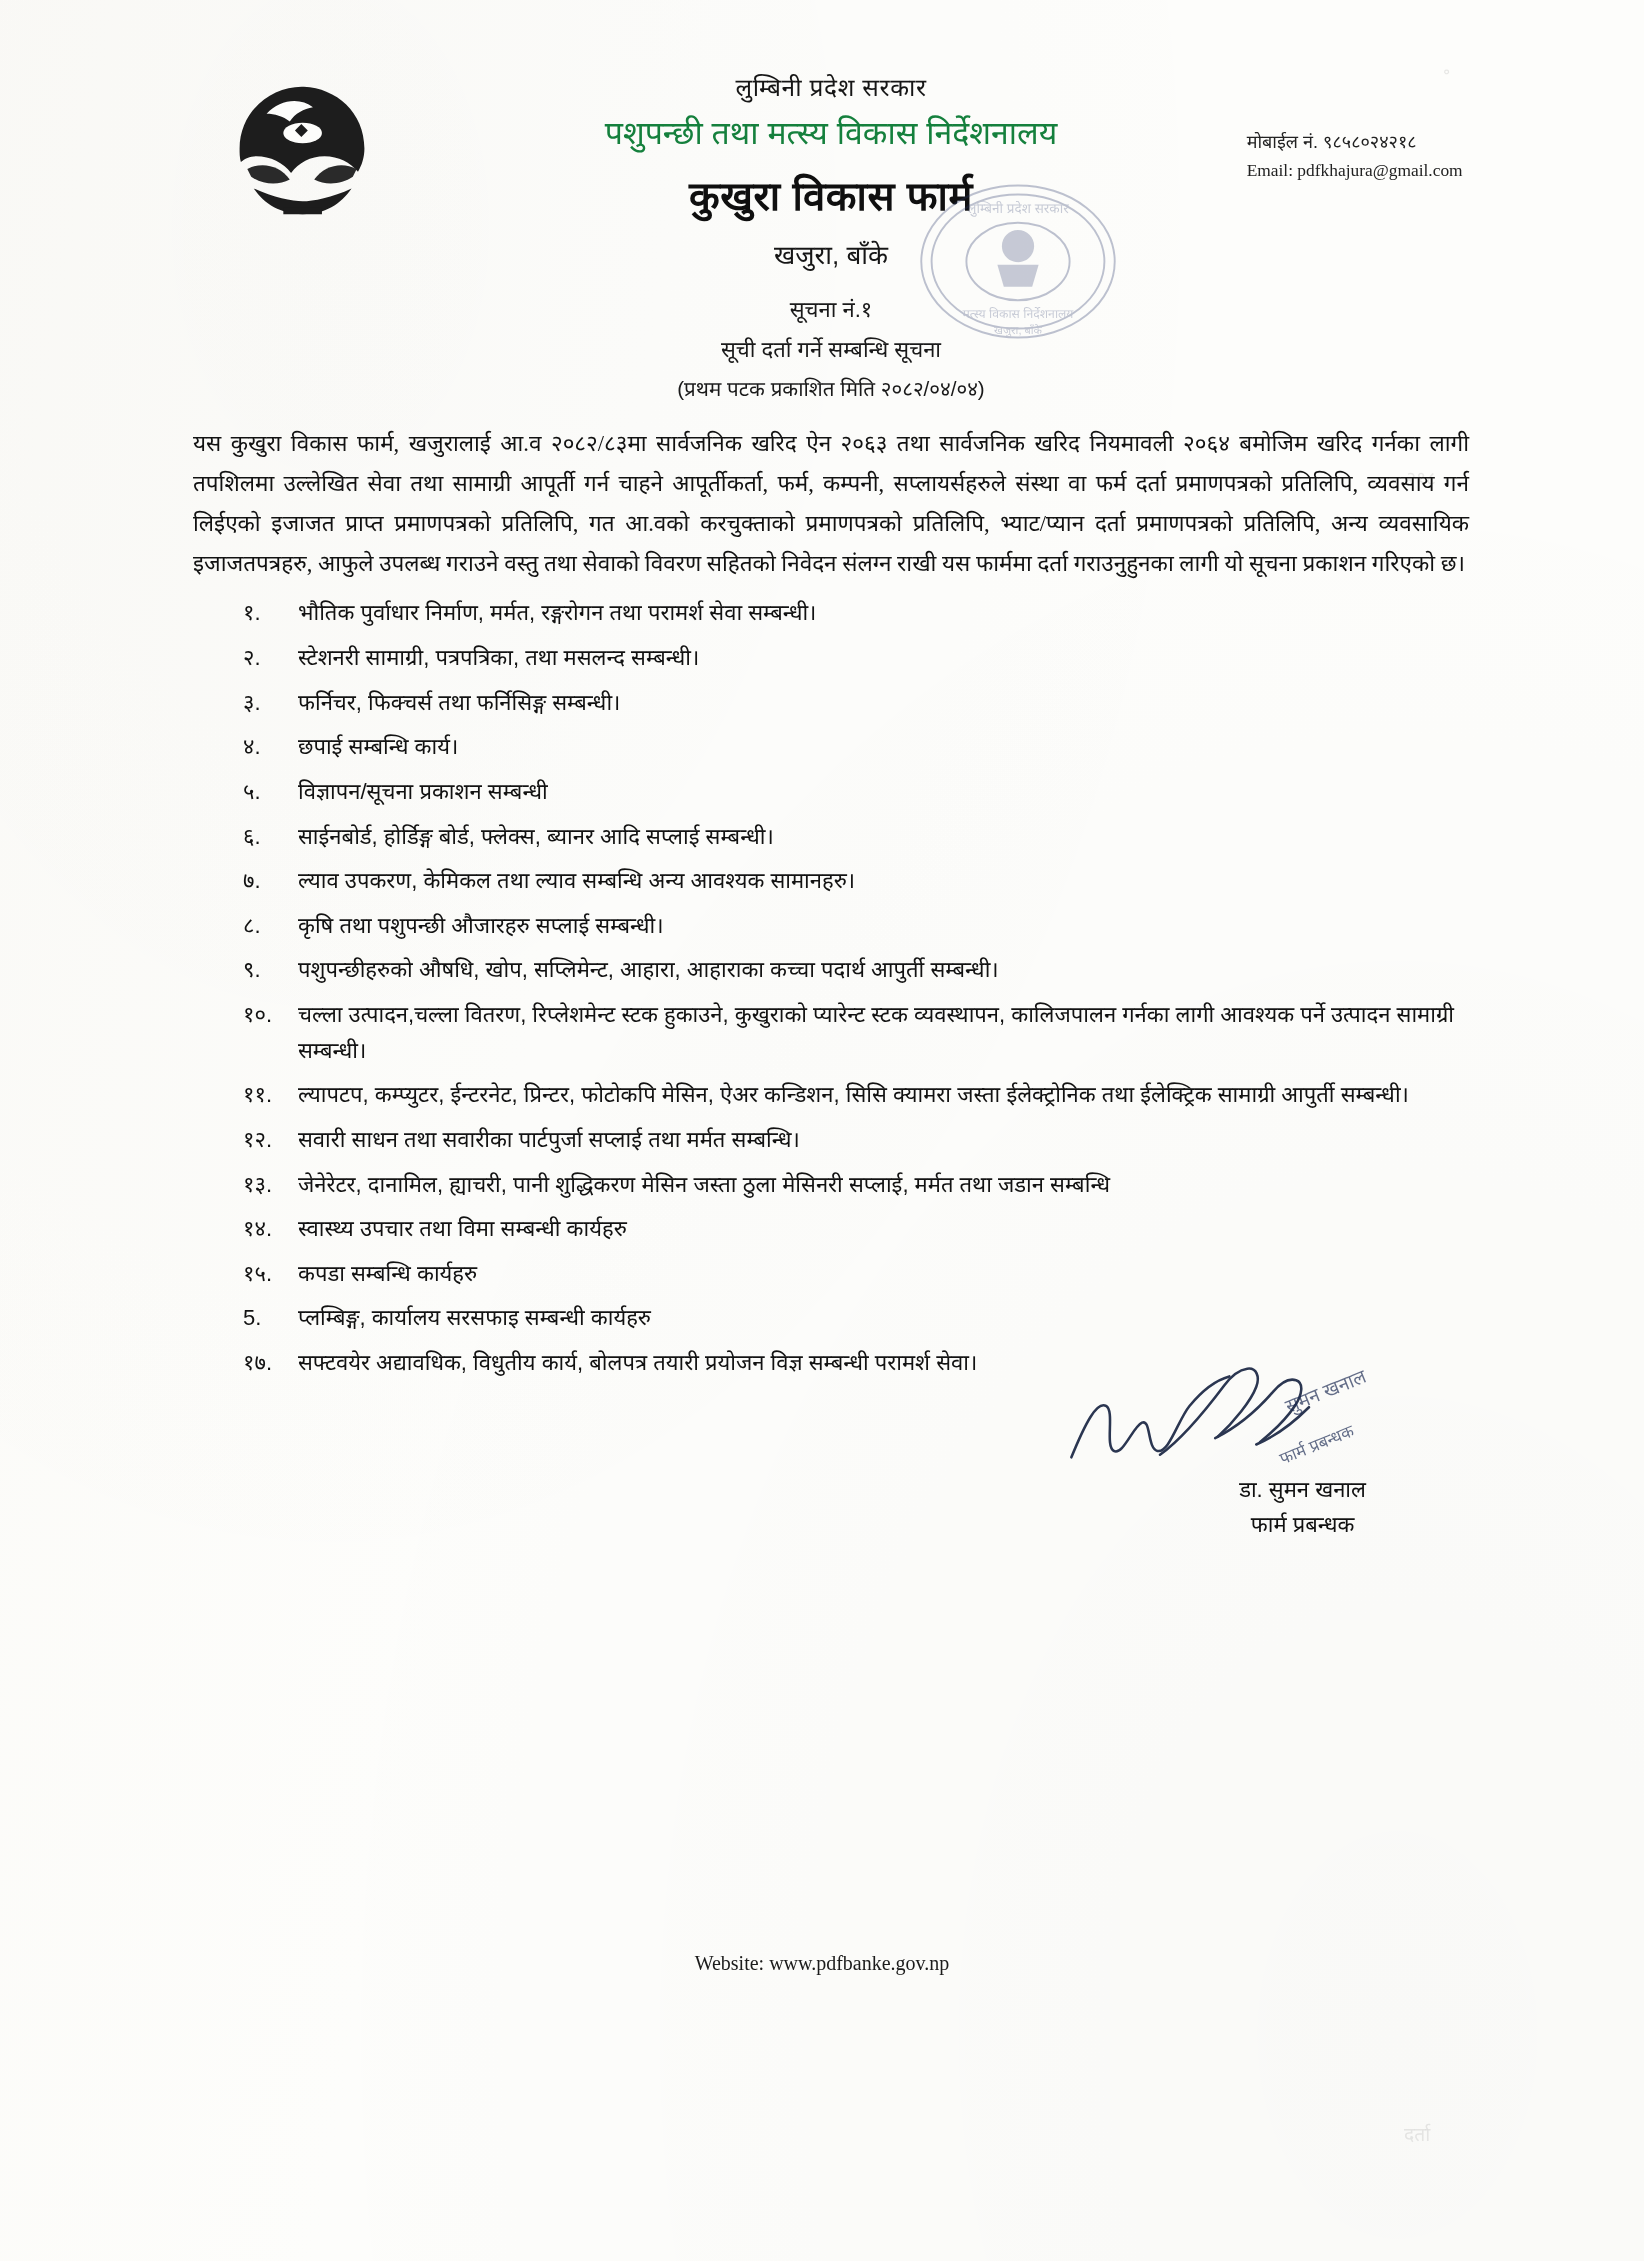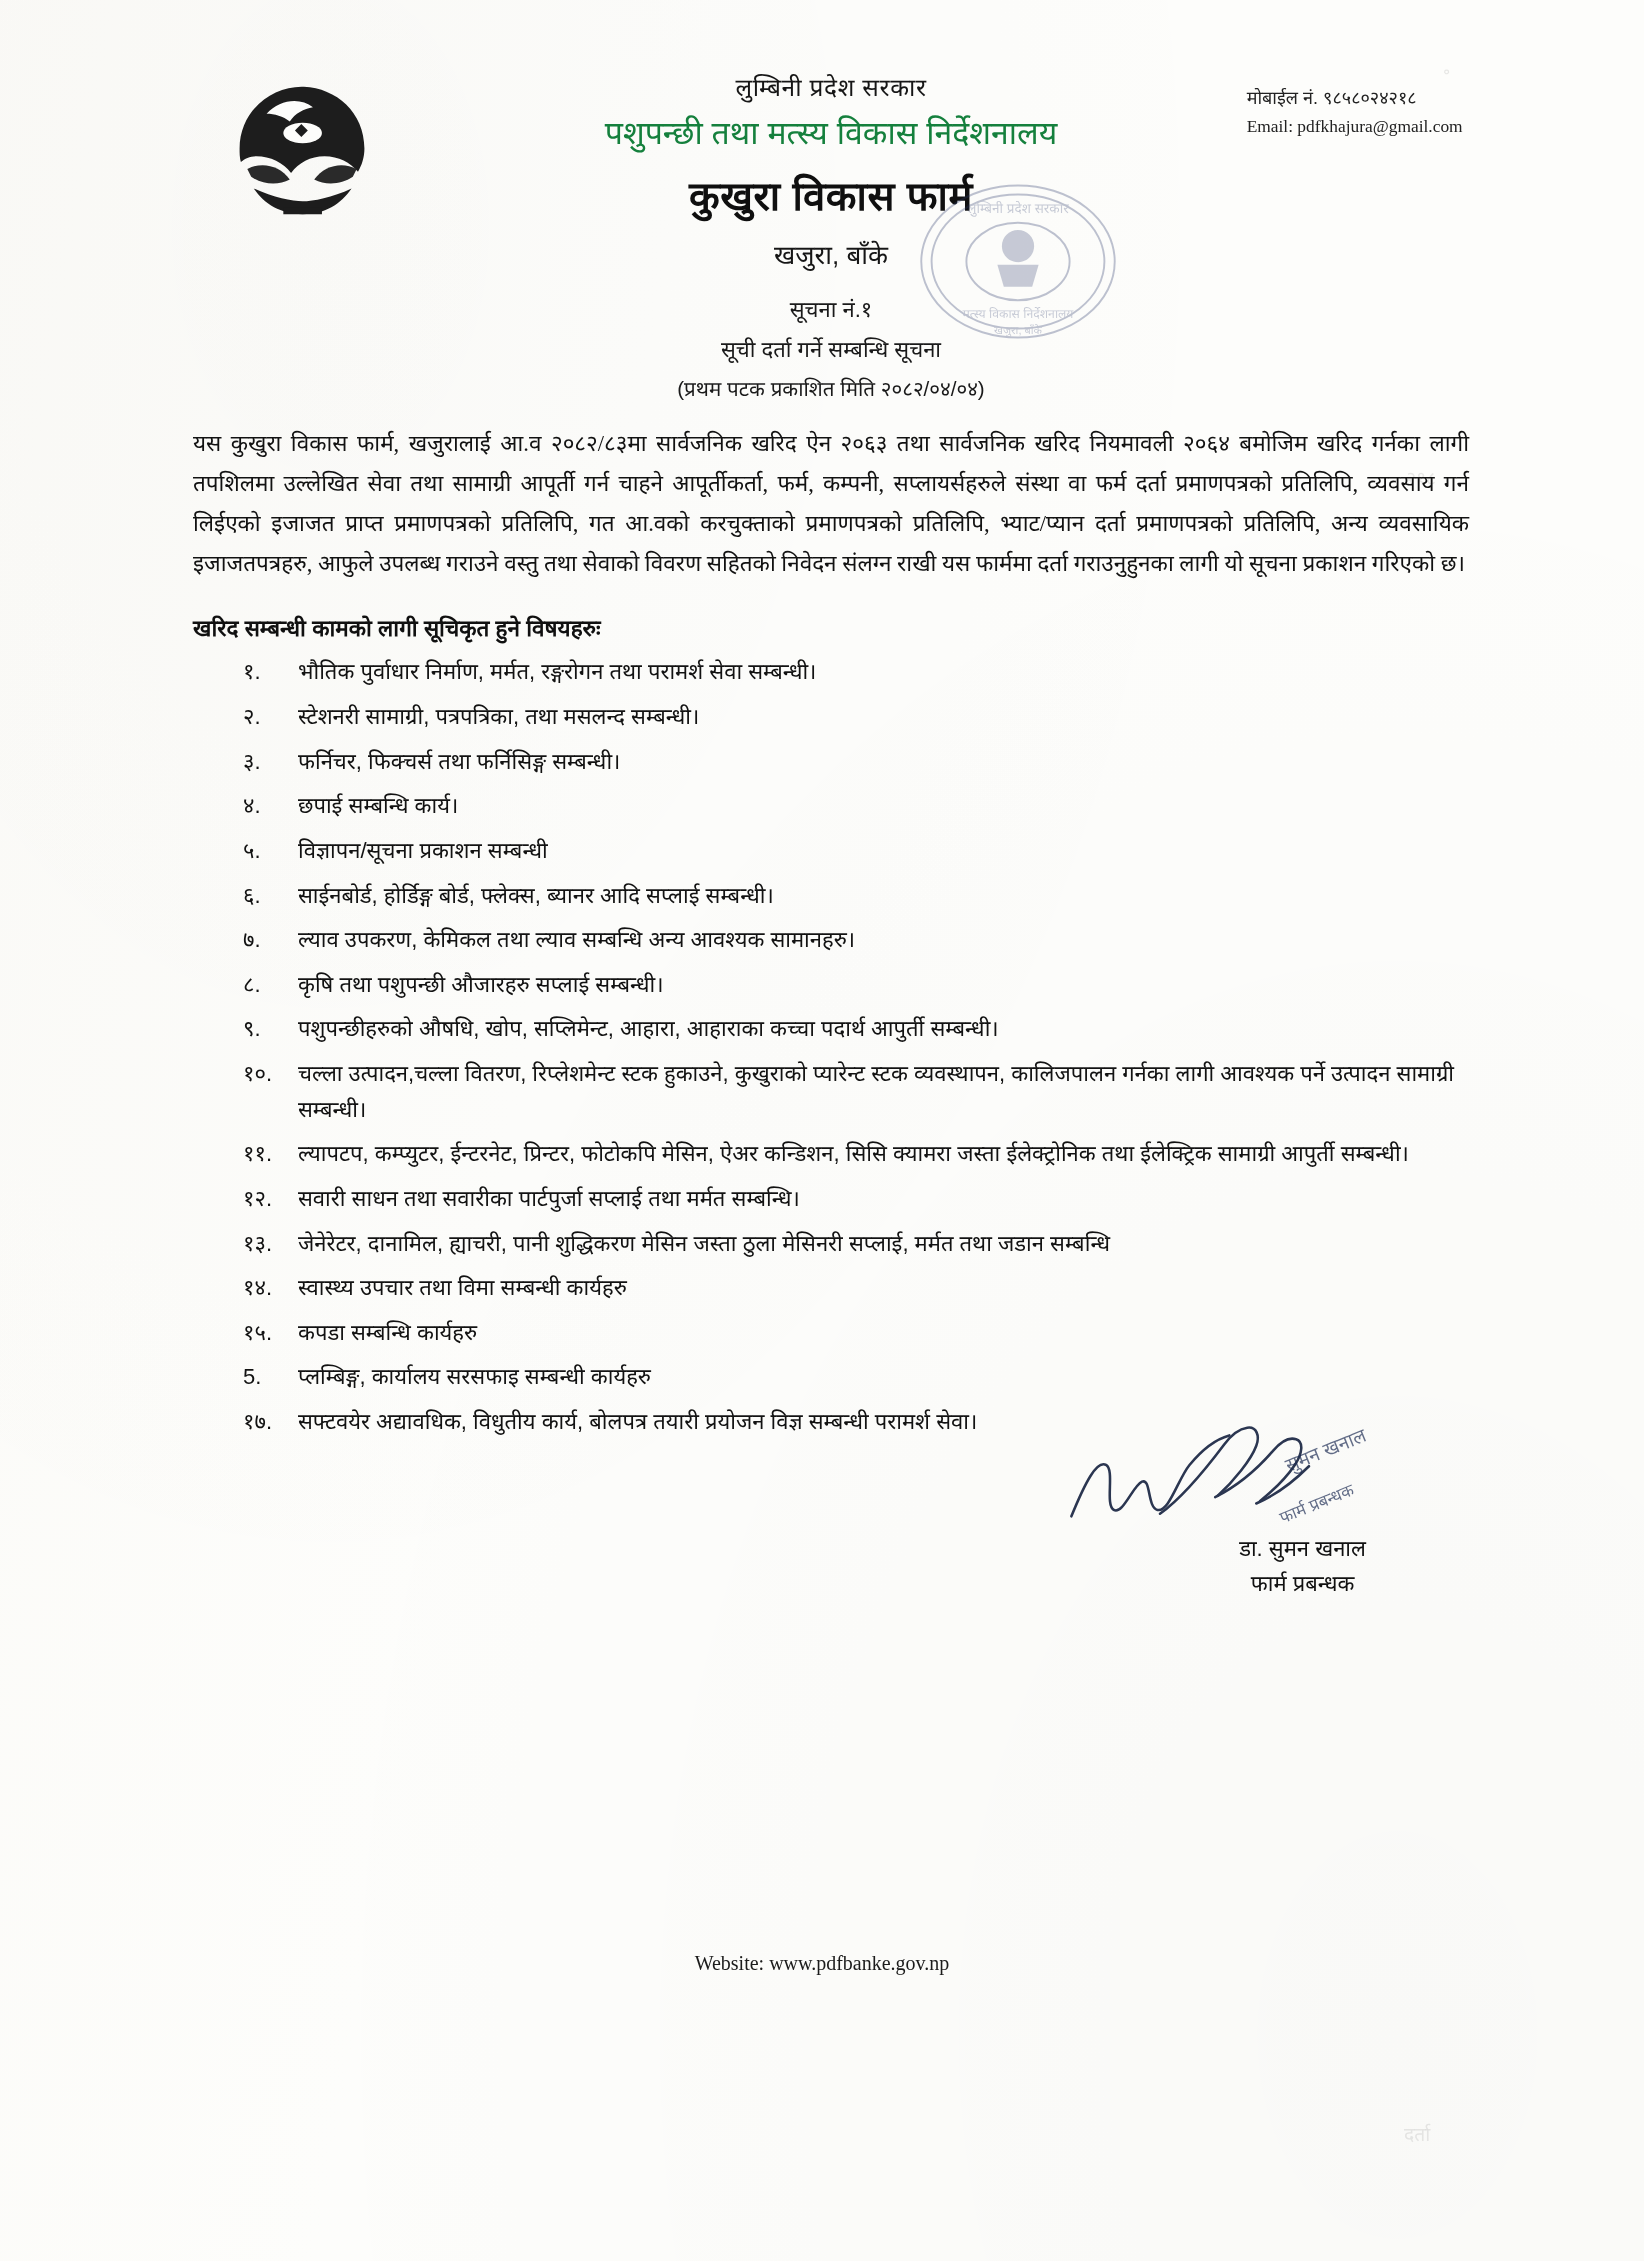--- a/index.html
+++ b/index.html
@@ -55,20 +55,21 @@
     right: 6.4px;
     top: 27px;
     text-align: left;
     font-size: 17.4px;
     line-height: 1.55;
     color: #222;
   }
   .contact .mob {
     font-family: "Liberation Sans", sans-serif;
     font-size: 18px;
+    margin-top: 44px;
   }
   .org-block {
     text-align: center;
     padding-top: 11.6px;
   }
   .org-l1 {
     font-family: "Liberation Sans", sans-serif;
     font-size: 24.5px;
     letter-spacing: 0.6px;
     color: #161616;
@@ -281,21 +282,20 @@
     </div>
 
     <div class="notice-titles">
       <div class="notice-no">सूचना नं.१</div>
       <div class="notice-sub">सूची दर्ता गर्ने सम्बन्धि सूचना</div>
       <div class="notice-date">(प्रथम पटक प्रकाशित मिति २०८२/०४/०४)</div>
     </div>
 
     <div class="para">यस कुखुरा विकास फार्म, खजुरालाई आ.व २०८२/८३मा सार्वजनिक खरिद ऐन २०६३ तथा सार्वजनिक खरिद नियमावली २०६४ बमोजिम खरिद गर्नका लागी तपशिलमा उल्लेखित सेवा तथा सामाग्री आपूर्ती गर्न चाहने आपूर्तीकर्ता, फर्म, कम्पनी, सप्लायर्सहरुले संस्था वा फर्म दर्ता प्रमाणपत्रको प्रतिलिपि, व्यवसाय गर्न लिईएको इजाजत प्राप्त प्रमाणपत्रको प्रतिलिपि, गत आ.वको करचुक्ताको प्रमाणपत्रको प्रतिलिपि, भ्याट/प्यान दर्ता प्रमाणपत्रको प्रतिलिपि, अन्य व्यवसायिक इजाजतपत्रहरु, आफुले उपलब्ध गराउने वस्तु तथा सेवाको विवरण सहितको निवेदन संलग्न राखी यस फार्ममा दर्ता गराउनुहुनका लागी यो सूचना प्रकाशन गरिएको छ।</div>
 
-    <div class="list-heading">खरिद सम्बन्धी कामको लागी सूचिकृत हुने विषयहरुः</div>
 
     <ol class="items">
       <li><span class="num">१.</span><span>भौतिक पुर्वाधार निर्माण, मर्मत, रङ्गरोगन तथा परामर्श सेवा सम्बन्धी।</span></li>
       <li><span class="num">२.</span><span>स्टेशनरी सामाग्री, पत्रपत्रिका, तथा मसलन्द सम्बन्धी।</span></li>
       <li><span class="num">३.</span><span>फर्निचर, फिक्चर्स तथा फर्निसिङ्ग सम्बन्धी।</span></li>
       <li><span class="num">४.</span><span>छपाई सम्बन्धि कार्य।</span></li>
       <li><span class="num">५.</span><span>विज्ञापन/सूचना प्रकाशन सम्बन्धी</span></li>
       <li><span class="num">६.</span><span>साईनबोर्ड, होर्डिङ्ग बोर्ड, फ्लेक्स, ब्यानर आदि सप्लाई सम्बन्धी।</span></li>
       <li><span class="num">७.</span><span>ल्याव उपकरण, केमिकल तथा ल्याव सम्बन्धि अन्य आवश्यक सामानहरु।</span></li>
       <li><span class="num">८.</span><span>कृषि तथा पशुपन्छी औजारहरु सप्लाई सम्बन्धी।</span></li>

